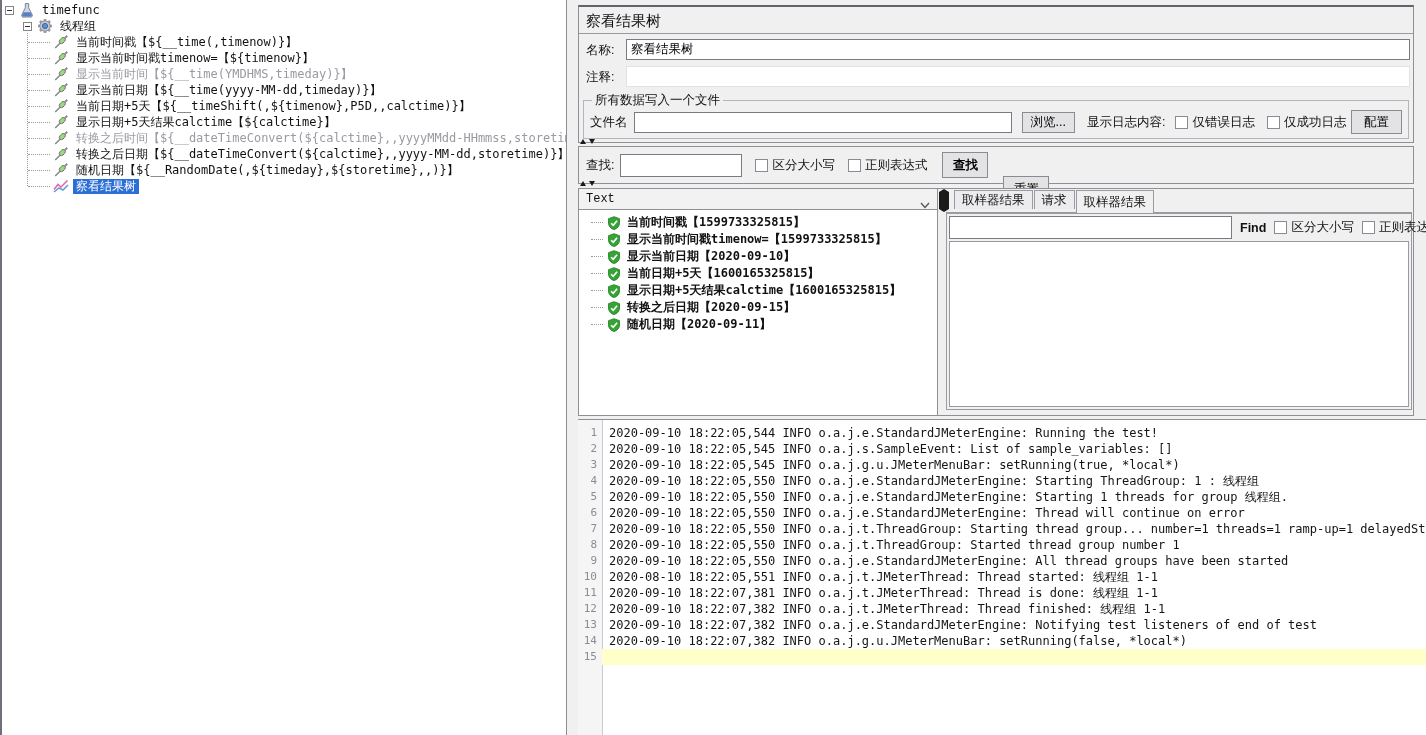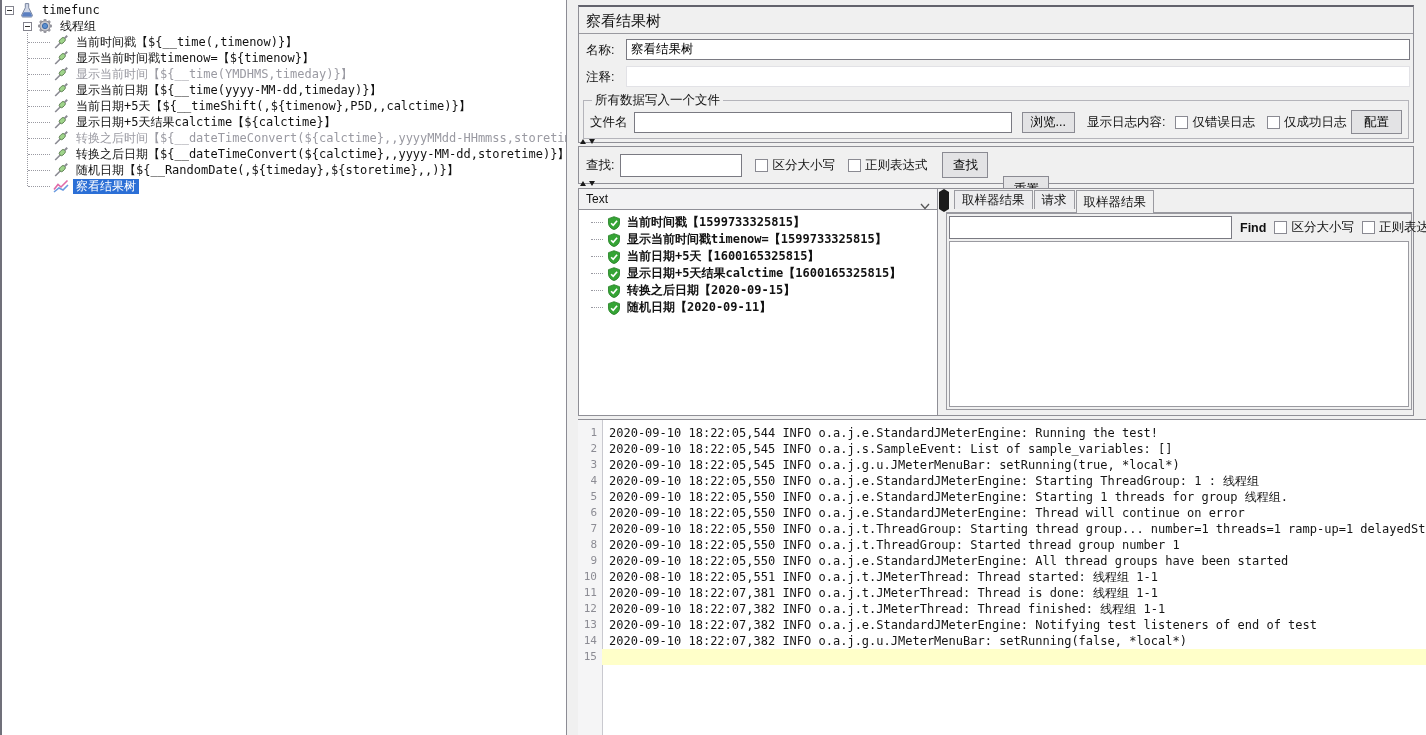--- a/index.html
+++ b/index.html
@@ -52,26 +52,26 @@
 
   .hsplit { position:absolute; display:flex; gap:3px; align-items:center; }
   .tri-up { width:0; height:0; border-left:3px solid transparent; border-right:3px solid transparent; border-bottom:5px solid #1a1a1a; }
   .tri-down { width:0; height:0; border-left:3px solid transparent; border-right:3px solid transparent; border-top:5px solid #1a1a1a; }
   .tri-left { width:0; height:0; border-top:3px solid transparent; border-bottom:3px solid transparent; border-right:5px solid #1a1a1a; }
   .tri-right { width:0; height:0; border-top:3px solid transparent; border-bottom:3px solid transparent; border-left:5px solid #1a1a1a; }
 
   .sec-search { top:146px; height:38px; display:flex; align-items:center; padding-left:7px; }
   .search-input { width:122px; height:23px; background:#fff; border:1px solid #7a7a82; margin-left:6px; flex:none; }
   .sec-search .cbwrap { margin-left:13px; }
-  .btn-find { margin-left:15px; height:26px; width:46px; }
+  .btn-find { margin-left:15px; height:26px; width:46px;font-weight:bold; }
   .btn-reset { margin-left:15px; height:26px; width:46px;margin-top:48px; }
 
   .sec-results { top:188px; height:228px; }
   .res-tree { position:absolute; left:0; top:0; bottom:0; width:359px; background:#fff; border-right:1px solid #8f8f96; overflow:hidden; }
-  .combo { height:21px; background:#f2f2f3; border-bottom:1px solid #8f8f96; font-family:Liberation Sans, sans-serif;
+  .combo { height:21px; background:#f2f2f3; border-bottom:1px solid #8f8f96; font-family:Liberation Mono, monospace;
            font-size:12px; line-height:20px; padding:0 7px; position:relative; }
   .combo .chev { position:absolute; right:7px; top:7px; width:10px; height:7px; }
   .res-list { padding-top:4px; }
   .res-row { display:flex; align-items:center; height:17px; padding-left:12px;font-weight:bold; }
   .r-stub { width:12px; border-top:1px dotted #9a9aa2; flex:none; margin-right:4px; }
   .ricon { width:14px; height:14px; flex:none; margin-right:6px; }
   .ricon svg { width:14px; height:14px; display:block; }
   .rlabel { font-family:"DejaVu Sans Mono",monospace; font-size:12px; }
 
   .res-split { position:absolute; left:359px; top:0; bottom:0; width:8px; background:#f0f0f0; }
@@ -345,20 +345,30 @@
               <span class="r-stub"></span>
               <span class="ricon">
                 <svg viewBox="0 0 16 16">
                   <path d="M8 0.8 L14.3 3 V8 C14.3 11.9 11.5 14.5 8 15.5 C4.5 14.5 1.7 11.9 1.7 8 V3 Z" fill="#35a435" stroke="#1e7a1e" stroke-width="0.9"></path>
                   <path d="M4.7 8.3 L7.1 10.7 L11.5 5.5" fill="none" stroke="#fff" stroke-width="1.9"></path>
                 </svg>
               </span>
               <span class="rlabel">显示当前时间戳timenow=【1599733325815】</span>
             </div>
 
+            <div class="res-row">
+              <span class="r-stub"></span>
+              <span class="ricon">
+                <svg viewBox="0 0 16 16">
+                  <path d="M8 0.8 L14.3 3 V8 C14.3 11.9 11.5 14.5 8 15.5 C4.5 14.5 1.7 11.9 1.7 8 V3 Z" fill="#35a435" stroke="#1e7a1e" stroke-width="0.9"></path>
+                  <path d="M4.7 8.3 L7.1 10.7 L11.5 5.5" fill="none" stroke="#fff" stroke-width="1.9"></path>
+                </svg>
+              </span>
+              <span class="rlabel">显示当前日期【2020-09-10】</span>
+            </div>
 
             <div class="res-row">
               <span class="r-stub"></span>
               <span class="ricon">
                 <svg viewBox="0 0 16 16">
                   <path d="M8 0.8 L14.3 3 V8 C14.3 11.9 11.5 14.5 8 15.5 C4.5 14.5 1.7 11.9 1.7 8 V3 Z" fill="#35a435" stroke="#1e7a1e" stroke-width="0.9"></path>
                   <path d="M4.7 8.3 L7.1 10.7 L11.5 5.5" fill="none" stroke="#fff" stroke-width="1.9"></path>
                 </svg>
               </span>
               <span class="rlabel">当前日期+5天【1600165325815】</span>

